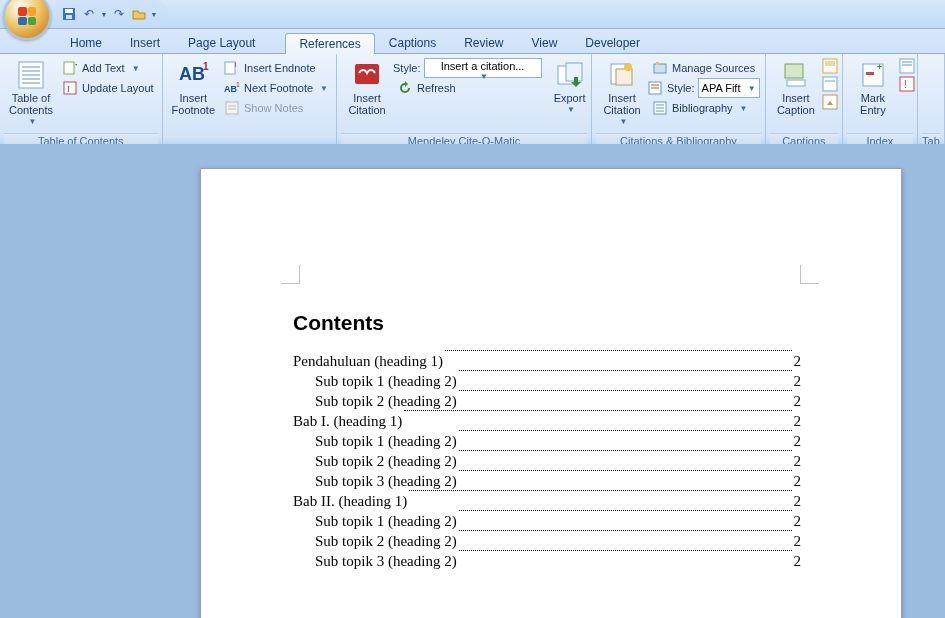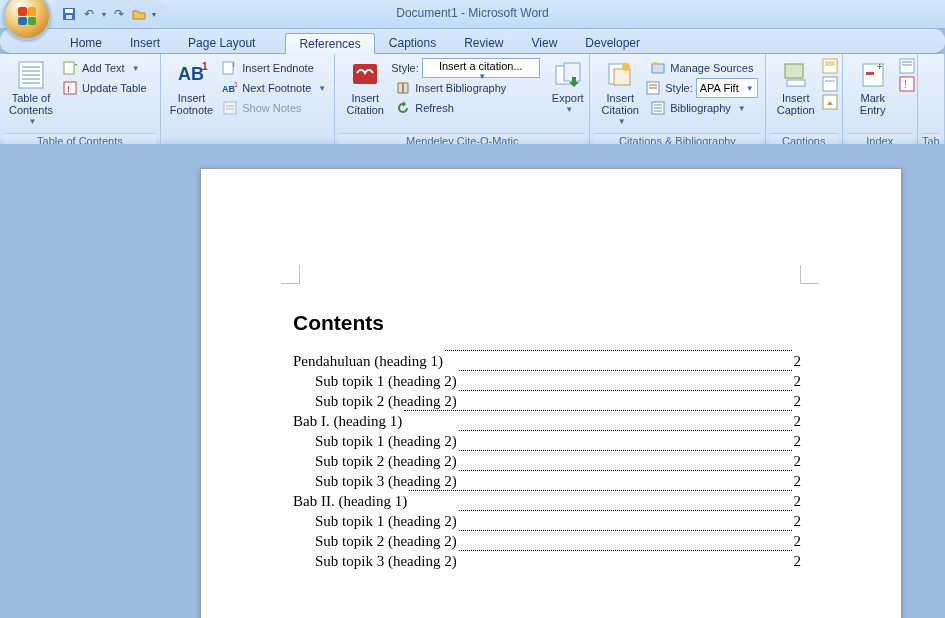--- a/index.html
+++ b/index.html
@@ -58,21 +58,20 @@
 .title-text{
   position:absolute;left:0;right:0;text-align:center;
   color:#3e608e;font-size:12px;pointer-events:none;top:6px;
 }
 
 
 .tabs-row{
   background: linear-gradient(to bottom,#d7e8fb,#cfe1f7);
   height:24px;display:flex;align-items:flex-end;padding-left:56px;
   border-bottom:1px solid #8daed1;
-  border-radius:11px;
 }
 .tab{
   padding:3px 13px;color:#1e3e74;font-size:12px;cursor:default;
   border:1px solid transparent;border-bottom:none;border-top-left-radius:3px;border-top-right-radius:3px;
 }
 .tab.active{
   background:linear-gradient(to bottom,#f6fbff,#ebf3fc);
   border-color:#8daed1;color:#1e3e74;position:relative;top:1px;margin-left:16px;
 }
 
@@ -168,21 +167,20 @@
     <div class="qbtn">↶</div>
     <div class="qbtn" style="width:8px;font-size:7px;">▼</div>
     <div class="qbtn">↷</div>
     <div class="qbtn">
       <svg width="14" height="12">
           <path d="M1 3h5l1 2h6v6H1z" fill="#f4c752" stroke="#b8862b"></path>
         </svg>
     </div>
     <div class="qbtn" style="width:8px;font-size:7px;">▼</div>
   </div>
-  <div class="title-text">Document1 - Microsoft Word</div>
 </div>
 
 <div class="tabs-row" id="tabs-row">
     <div class="tab">Home</div>
     <div class="tab">Insert</div>
     <div class="tab">Page Layout</div>
     <div class="tab active">References</div>
     <div class="tab">Captions</div>
     <div class="tab">Review</div>
     <div class="tab">View</div>
@@ -219,21 +217,21 @@
           <span>Add Text</span>
             <span class="dd">▼</span>
         </div>
         <div class="small-btn">
           <span class="icon-sm">
               <svg width="14" height="14">
                 <rect x="1" y="1" width="12" height="12" fill="#fff" stroke="#c24b4b"></rect>
                 <text x="4" y="11" font-size="9" fill="#c24b4b" font-weight="bold">!</text>
               </svg>
             </span>
-          <span>Update Table</span>
+          <span>Update Layout</span>
         </div>
       </div>
     </div>
     <div class="group-label">Table of Contents</div>
   </div>
 
   <div class="group" style="width:172px;gap:39px;">
     <div class="group-body">
       <div class="big-btn">
         <div class="icon-box">
@@ -292,28 +290,20 @@
         <div class="lbl" style="white-space:pre-line;">Insert
 Citation</div>
       </div>
       <div class="col" style="margin-top:2px;flex:1;">
         <div class="row">
           <span style="font-size:11px;color:#1c355d;">Style:</span>
           <div class="style-combo" style="min-width:110px;flex-direction:column;">
             <span>Insert a citation...</span>
             <span class="dd">▼</span>
           </div>
-        </div>
-        <div class="small-btn">
-          <span class="icon-sm">
-              <svg width="14" height="14">
-                <path d="M2 2h5v10H2z M7 2h5v10H7z" fill="#e4dcc9" stroke="#8a7d52"></path>
-              </svg>
-            </span>
-          <span>Insert Bibliography</span>
         </div>
         <div class="small-btn">
           <span class="icon-sm">
               <svg width="14" height="14">
                 <path d="M7 2a5 5 0 1 0 5 5h-2a3 3 0 1 1-3-3v2l3-3-3-3z" fill="#3a8a3a"></path>
               </svg>
             </span>
           <span>Refresh</span>
         </div>
       </div>

